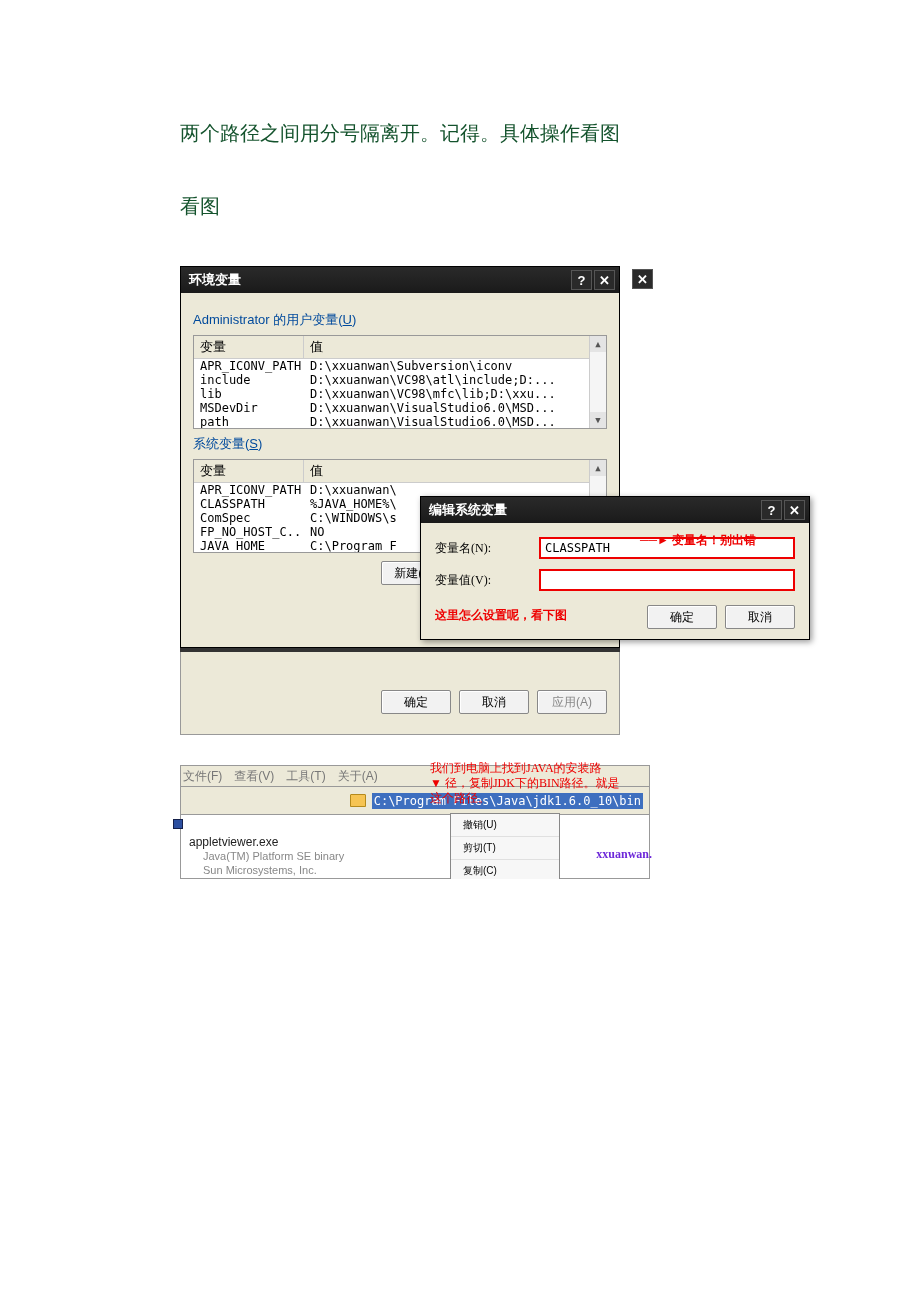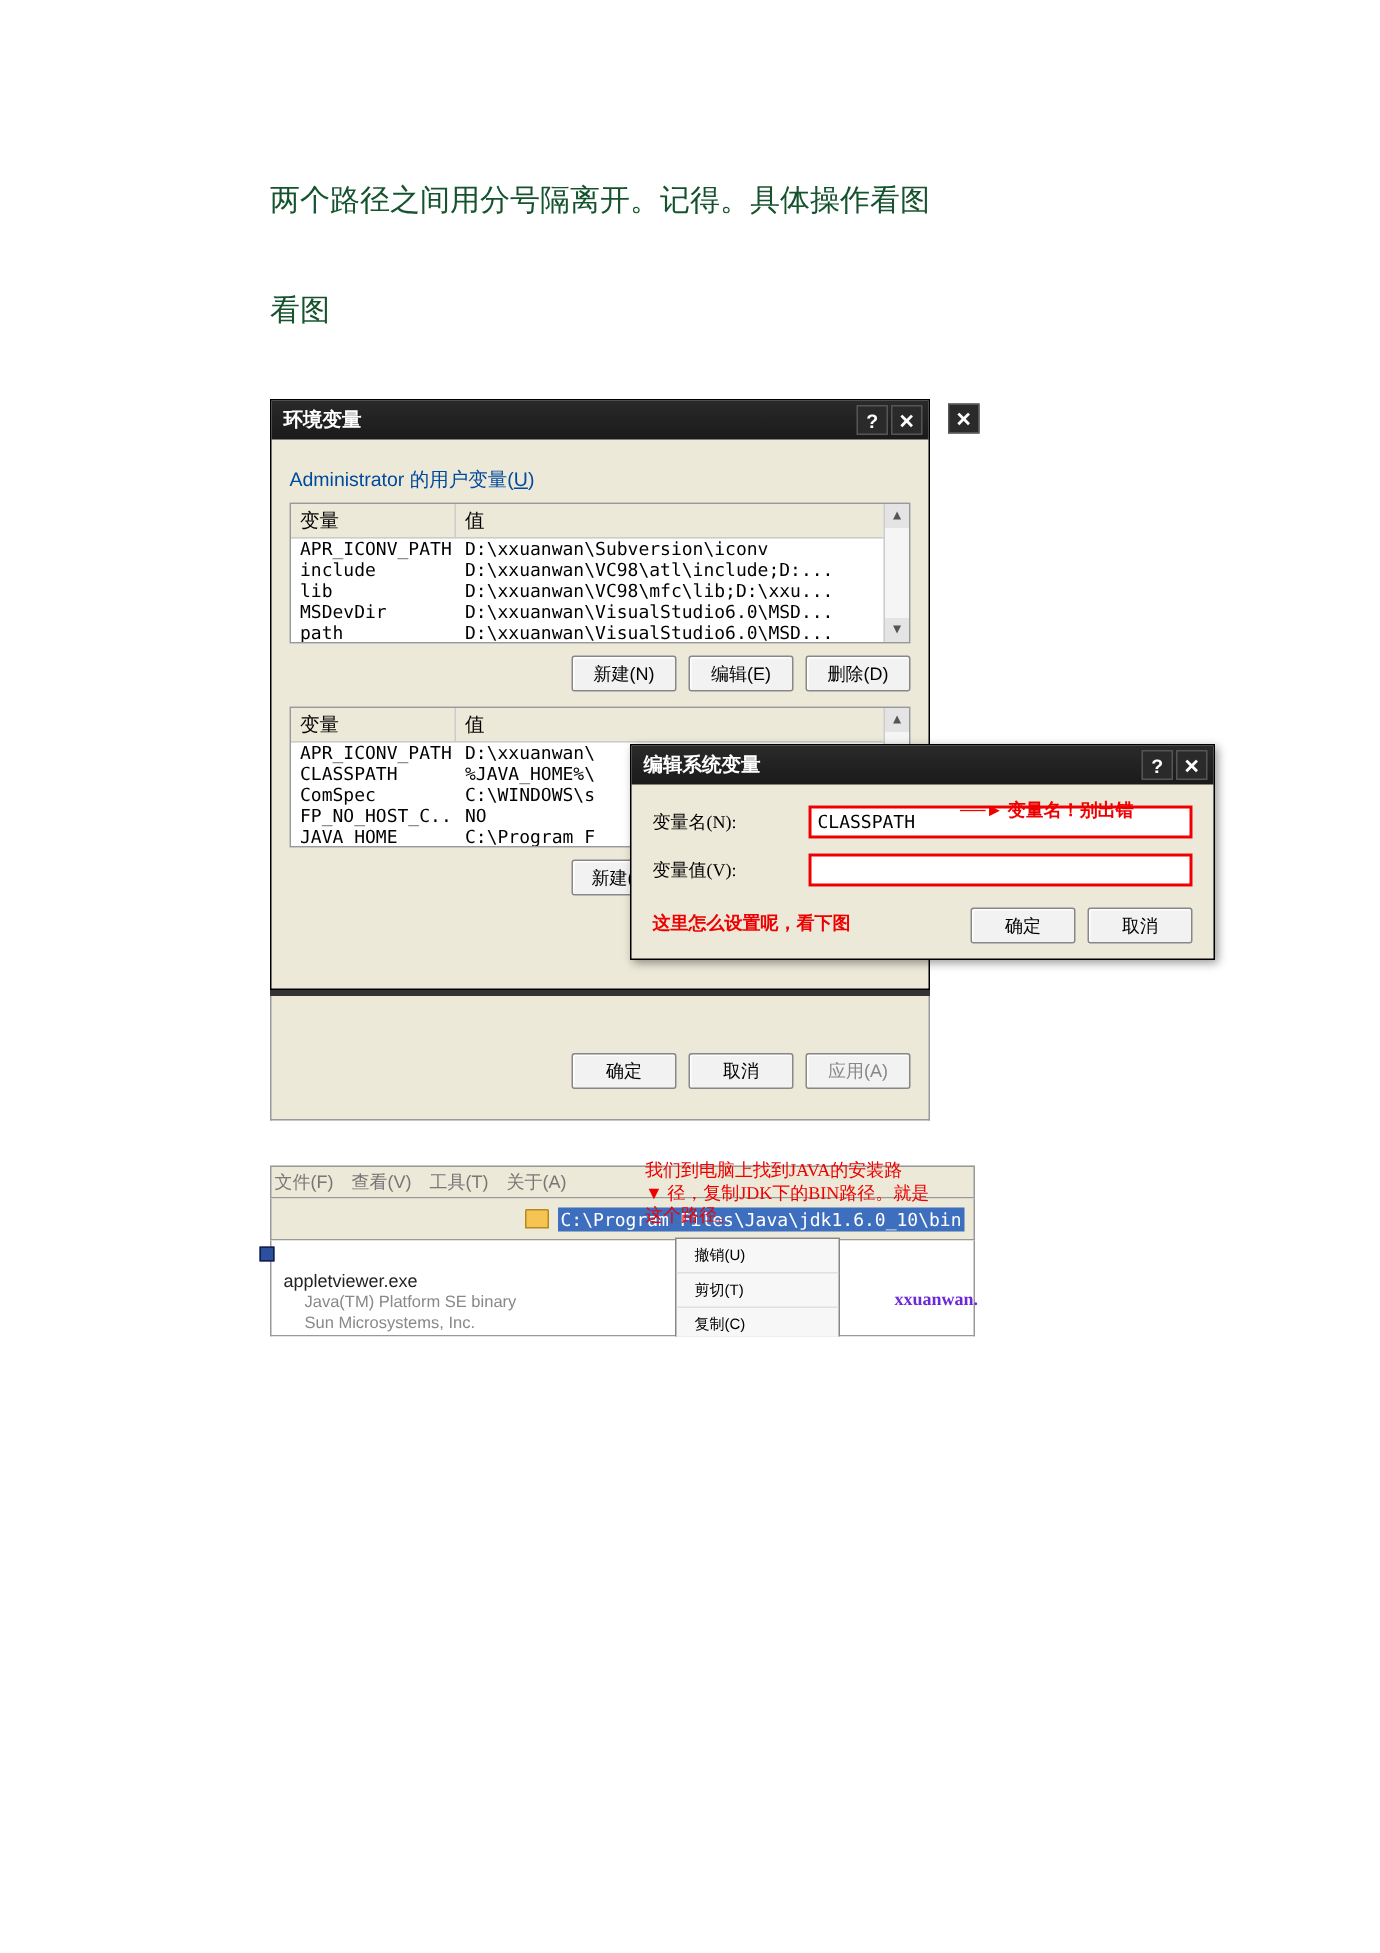--- a/index.html
+++ b/index.html
@@ -186,26 +186,24 @@
             <div class="col1">path</div>
             <div class="col2">D:\xxuanwan\VisualStudio6.0\MSD...</div>
           </div>
 
         <div class="scroll-col">
           <div class="scroll-btn">▲</div>
           <div class="scroll-track"></div>
           <div class="scroll-btn bot">▼</div>
         </div>
       </div>
-      <div class="btn-row">
-        <button class="win-btn">新建(N)</button>
-        <button class="win-btn">编辑(E)</button>
-        <button class="win-btn">删除(D)</button>
-      </div>
-
+
+      <div class="group-label">
+        <span>系统变量(</span><u>S</u><span>)</span>
+      </div>
       <div class="vars-table">
         <div class="vars-head">
           <div class="col1">变量</div>
           <div class="col2">值</div>
         </div>
         <div class="vars-row">
             <div class="col1">APR_ICONV_PATH</div>
             <div class="col2">D:\xxuanwan\</div>
           </div>
         <div class="vars-row">

